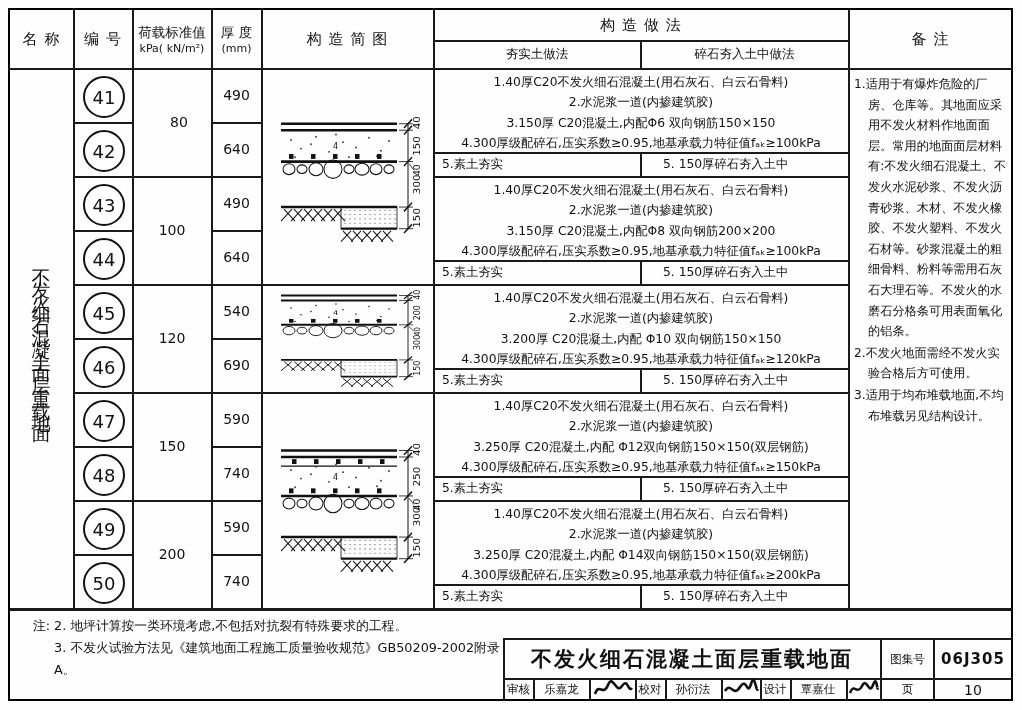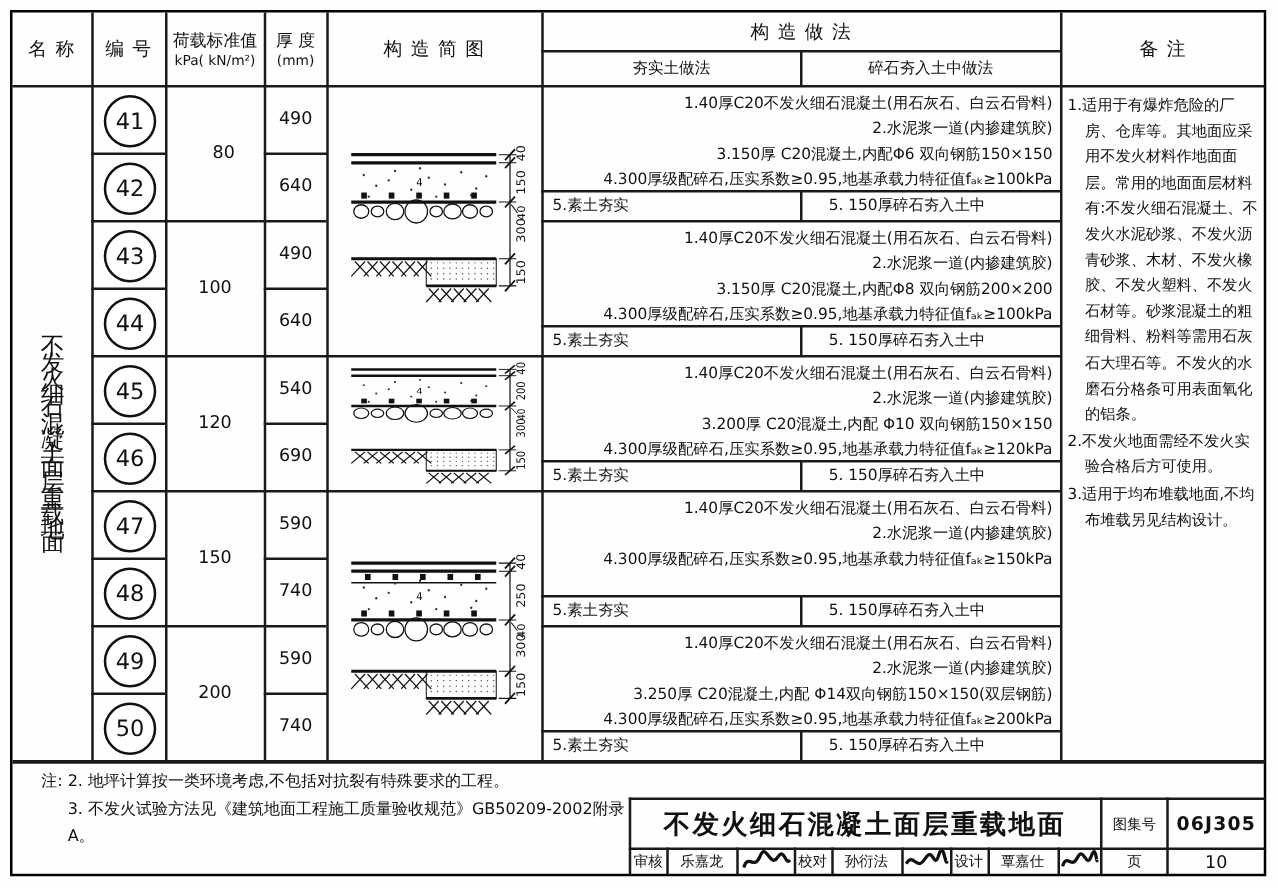--- a/index.html
+++ b/index.html
@@ -8,21 +8,21 @@
   #frame{position:absolute;left:8px;top:8px;width:1001px;height:689px;border:2.5px solid #000;}
   .ln{position:absolute;background:#1a1a1a;}
   .cell{position:absolute;display:flex;align-items:center;justify-content:center;text-align:center;}
   .hdr{font-size:15px;letter-spacing:1px;}
   .hdr2{font-size:11px;letter-spacing:0;}
   .vname{position:absolute;left:10px;top:68px;width:64px;height:540px;display:flex;align-items:center;justify-content:center;
          writing-mode:vertical-rl;text-orientation:upright;font-size:19px;letter-spacing:12px;}
   .badge{position:absolute;width:38px;height:38px;border:2.4px solid #111;border-radius:50%;
          display:flex;align-items:center;justify-content:center;font-size:18px;background:#fff;}
   .num{font-size:14px;}
-  .items{position:absolute;left:440px;width:402px;font-size:12.3px;line-height:20.3px;text-align:right;}
+  .items{position:absolute;left:440px;width:402px;font-size:12.3px;line-height:20.3px;text-align:center;}
   .m5{position:absolute;height:24px;display:flex;align-items:center;font-size:12.3px;padding-left:8px;box-sizing:border-box;text-align:center;}
   .remarks{position:absolute;left:854px;top:74px;width:154px;font-size:12.2px;line-height:20.6px;text-align:left;}
   .remarks div{padding-left:14px;text-indent:-14px;margin:0 0 1px 0;}
   .foot{position:absolute;left:33px;top:615px;width:470px;font-size:12.8px;line-height:21.8px;display:flex;text-align:left;}
   .foot .lbl{white-space:nowrap;}
   .foot .fitems{margin-left:4px;}
   .tb-title{font-size:21px;font-weight:bold;letter-spacing:2px;}
   .tb-small{font-size:11.5px;}
   .tb-no{font-size:15px;font-weight:bold;letter-spacing:1px;}
   svg{position:absolute;}
@@ -135,20 +135,21 @@
   <div class="m5" style="left:655px;top:368px;width:192px">5. 150厚碎石夯入土中</div>
 
   <div class="badge" style="left:83px;top:400px">47</div>
   <div class="badge" style="left:83px;top:454px">48</div>
   <div class="cell num" style="left:133px;top:392px;width:78px;height:108px">150</div>
   <div class="cell num" style="left:212px;top:392px;width:49px;height:54px">590</div>
   <div class="cell num" style="left:212px;top:446px;width:49px;height:54px">740</div>
   <div class="items" style="top:396px">
     <div>1.40厚C20不发火细石混凝土(用石灰石、白云石骨料)</div>
     <div>2.水泥浆一道(内掺建筑胶)</div>
+    <div>3.250厚 C20混凝土,内配 Φ12双向钢筋150×150(双层钢筋)</div>
     <div>4.300厚级配碎石,压实系数≥0.95,地基承载力特征值fₐₖ≥150kPa</div>
   </div>
   <div class="m5" style="left:434px;top:476px;width:206px">5.素土夯实</div>
   <div class="m5" style="left:655px;top:476px;width:192px">5. 150厚碎石夯入土中</div>
 
   <div class="badge" style="left:83px;top:508px">49</div>
   <div class="badge" style="left:83px;top:562px">50</div>
   <div class="cell num" style="left:133px;top:500px;width:78px;height:108px">200</div>
   <div class="cell num" style="left:212px;top:500px;width:49px;height:54px">590</div>
   <div class="cell num" style="left:212px;top:554px;width:49px;height:54px">740</div>

